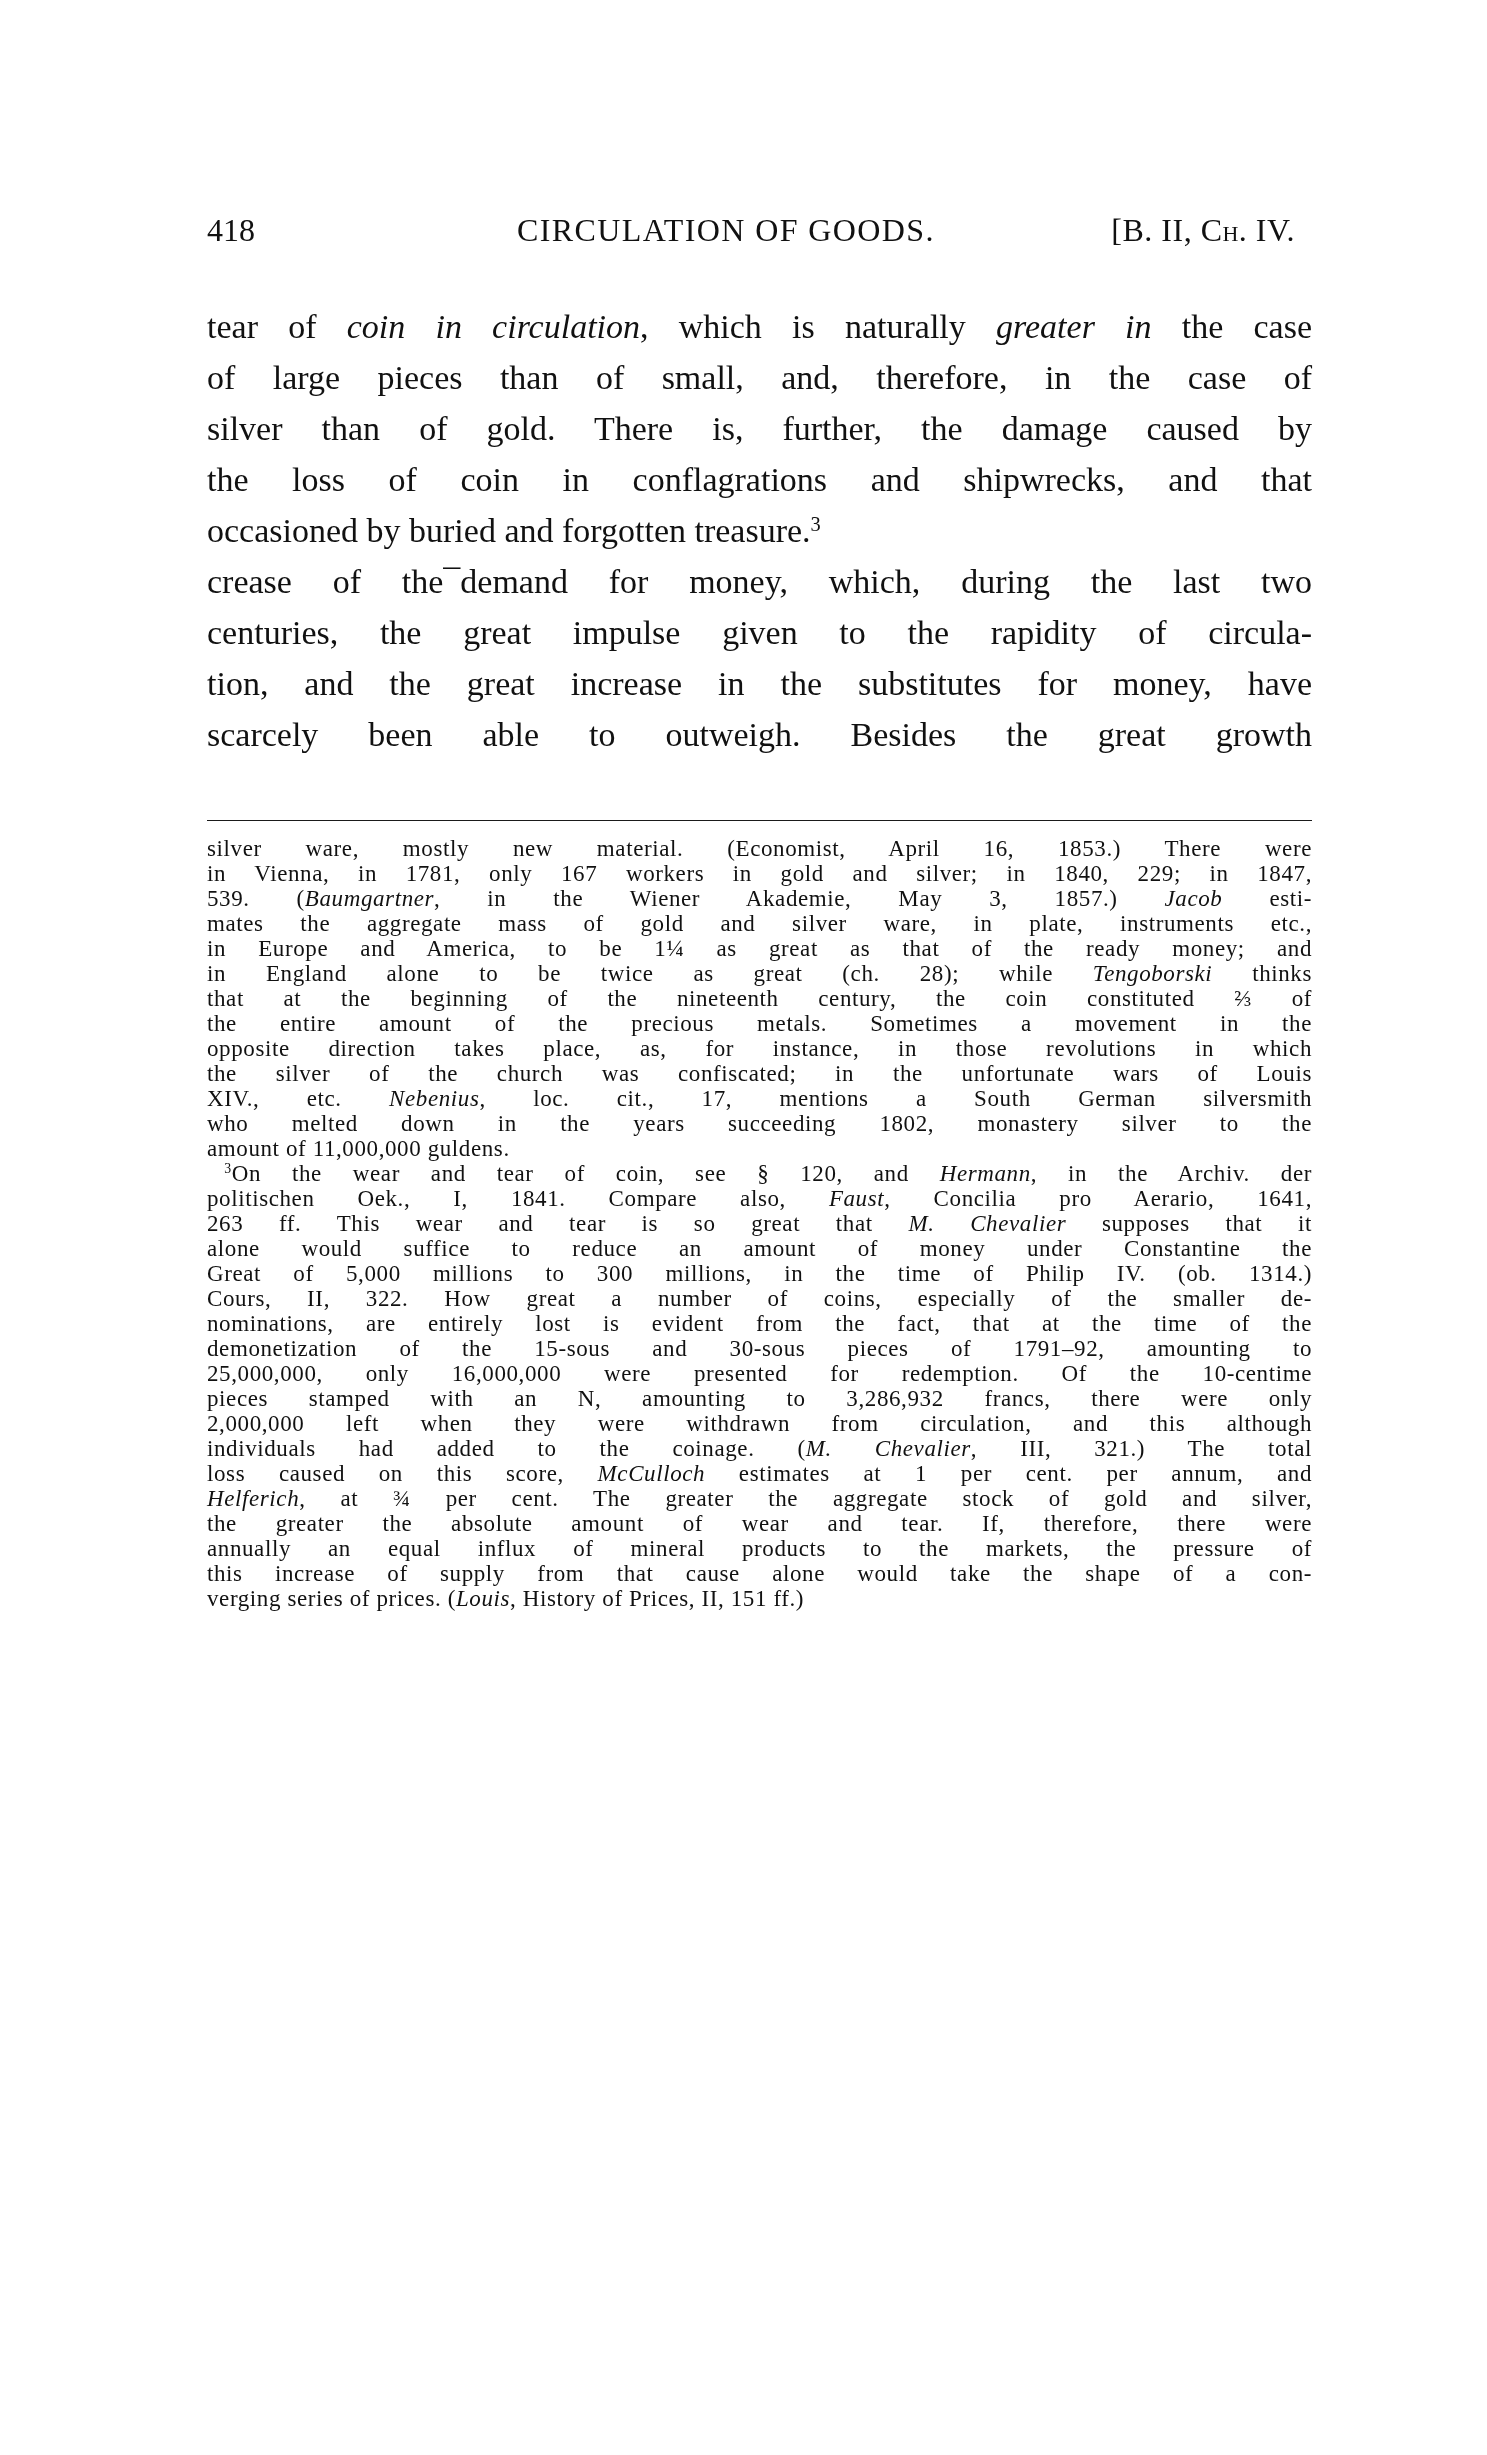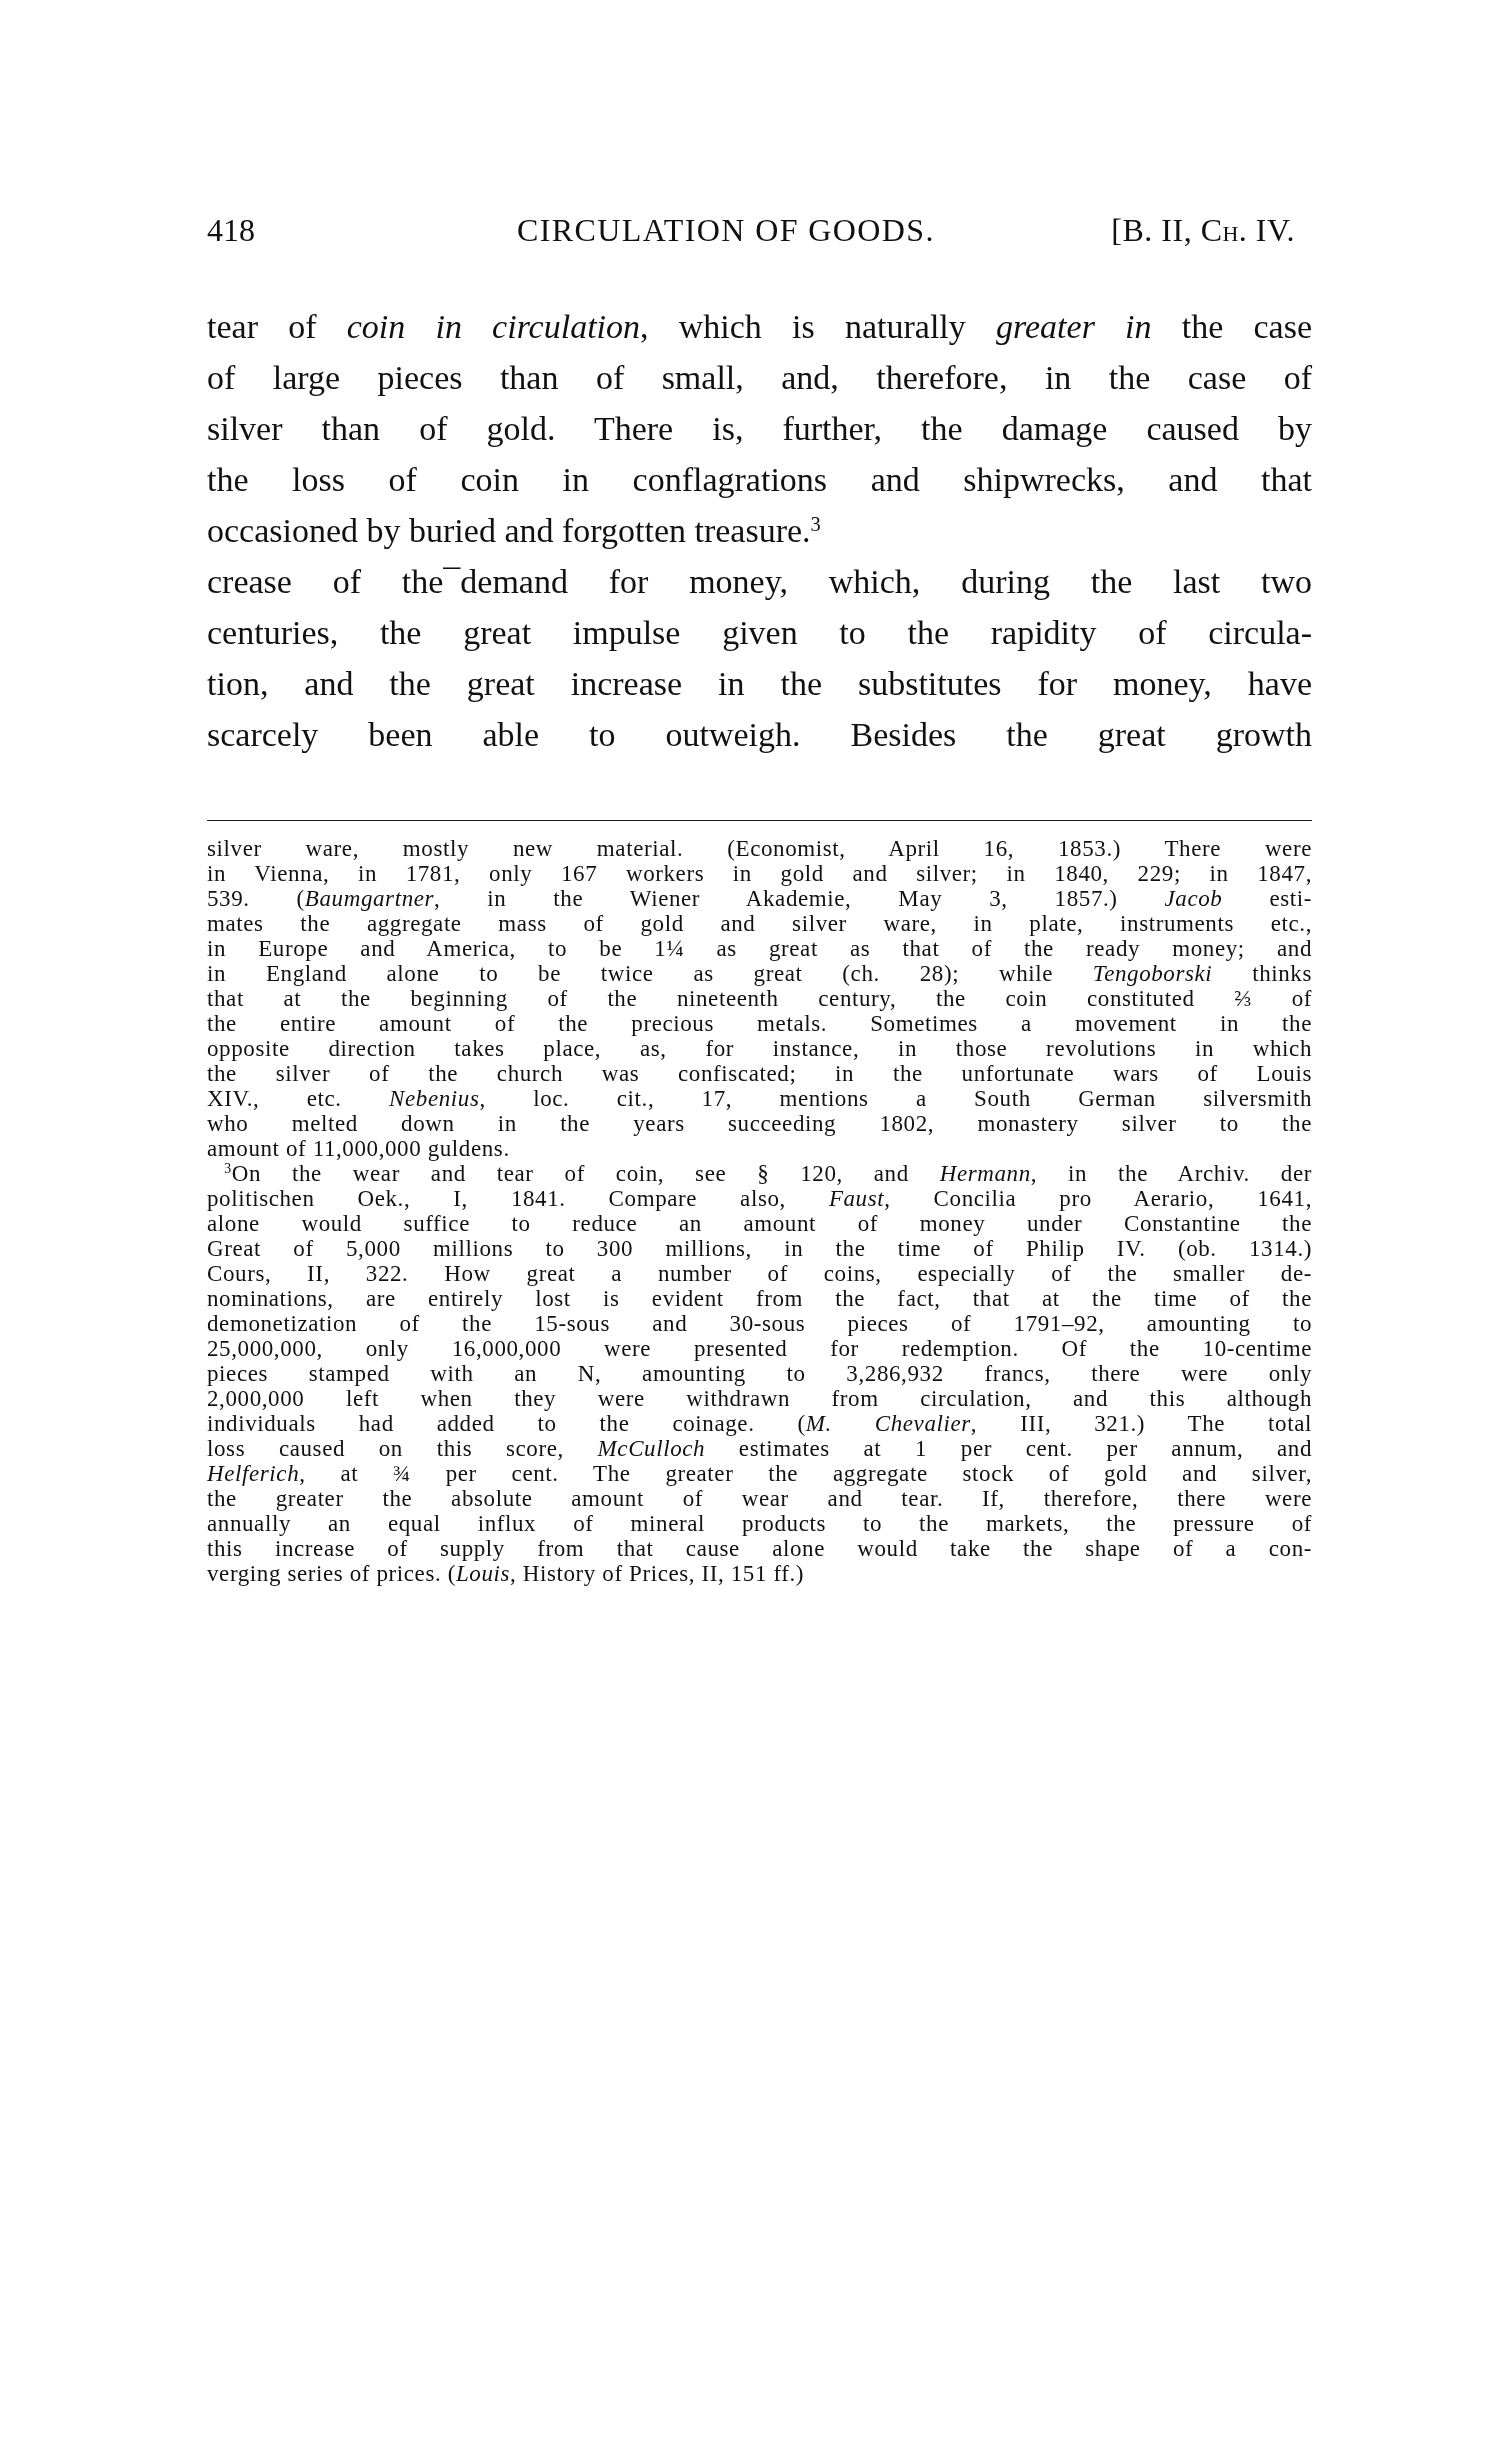--- a/index.html
+++ b/index.html
@@ -126,20 +126,21 @@
     <div class="line"><span>in England alone to be twice as great (ch. 28); while </span><em>Tengoborski</em><span> thinks</span></div>
     <div class="line"><span>that at the beginning of the nineteenth century, the coin constituted ⅔ of</span></div>
     <div class="line"><span>the entire amount of the precious metals.  Sometimes a movement in the</span></div>
     <div class="line"><span>opposite direction takes place, as, for instance, in those revolutions in which</span></div>
     <div class="line"><span>the silver of the church was confiscated; in the unfortunate wars of Louis</span></div>
     <div class="line"><span>XIV., etc.  </span><em>Nebenius</em><span>, loc. cit., 17, mentions a South German silversmith</span></div>
     <div class="line"><span>who melted down in the years succeeding 1802, monastery silver to the</span></div>
     <div class="line last"><span>amount of 11,000,000 guldens.</span></div>
     <div class="line indent"><sup>3</sup><span>On the wear and tear of coin, see § 120, and </span><em>Hermann</em><span>, in the Archiv. der</span></div>
     <div class="line"><span>politischen Oek., I, 1841.  Compare also, </span><em>Faust</em><span>, Concilia pro Aerario, 1641,</span></div>
+    <div class="line"><span>263 ff.  This wear and tear is so great that </span><em>M. Chevalier</em><span> supposes that it</span></div>
     <div class="line"><span>alone would suffice to reduce an amount of money under Constantine the</span></div>
     <div class="line"><span>Great of 5,000 millions to 300 millions, in the time of Philip IV. (ob. 1314.)</span></div>
     <div class="line"><span>Cours, II, 322.  How great a number of coins, especially of the smaller de-</span></div>
     <div class="line"><span>nominations, are entirely lost is evident from the fact, that at the time of the</span></div>
     <div class="line"><span>demonetization of the 15-sous and 30-sous pieces of 1791–92, amounting to</span></div>
     <div class="line"><span>25,000,000, only 16,000,000 were presented for redemption.  Of the 10-centime</span></div>
     <div class="line"><span>pieces stamped with an N, amounting to 3,286,932 francs, there were only</span></div>
     <div class="line"><span>2,000,000 left when they were withdrawn from circulation, and this although</span></div>
     <div class="line"><span>individuals had added to the coinage.  (</span><em>M. Chevalier</em><span>, III, 321.)  The total</span></div>
     <div class="line"><span>loss caused on this score, </span><em>McCulloch</em><span> estimates at 1 per cent. per annum, and</span></div>

